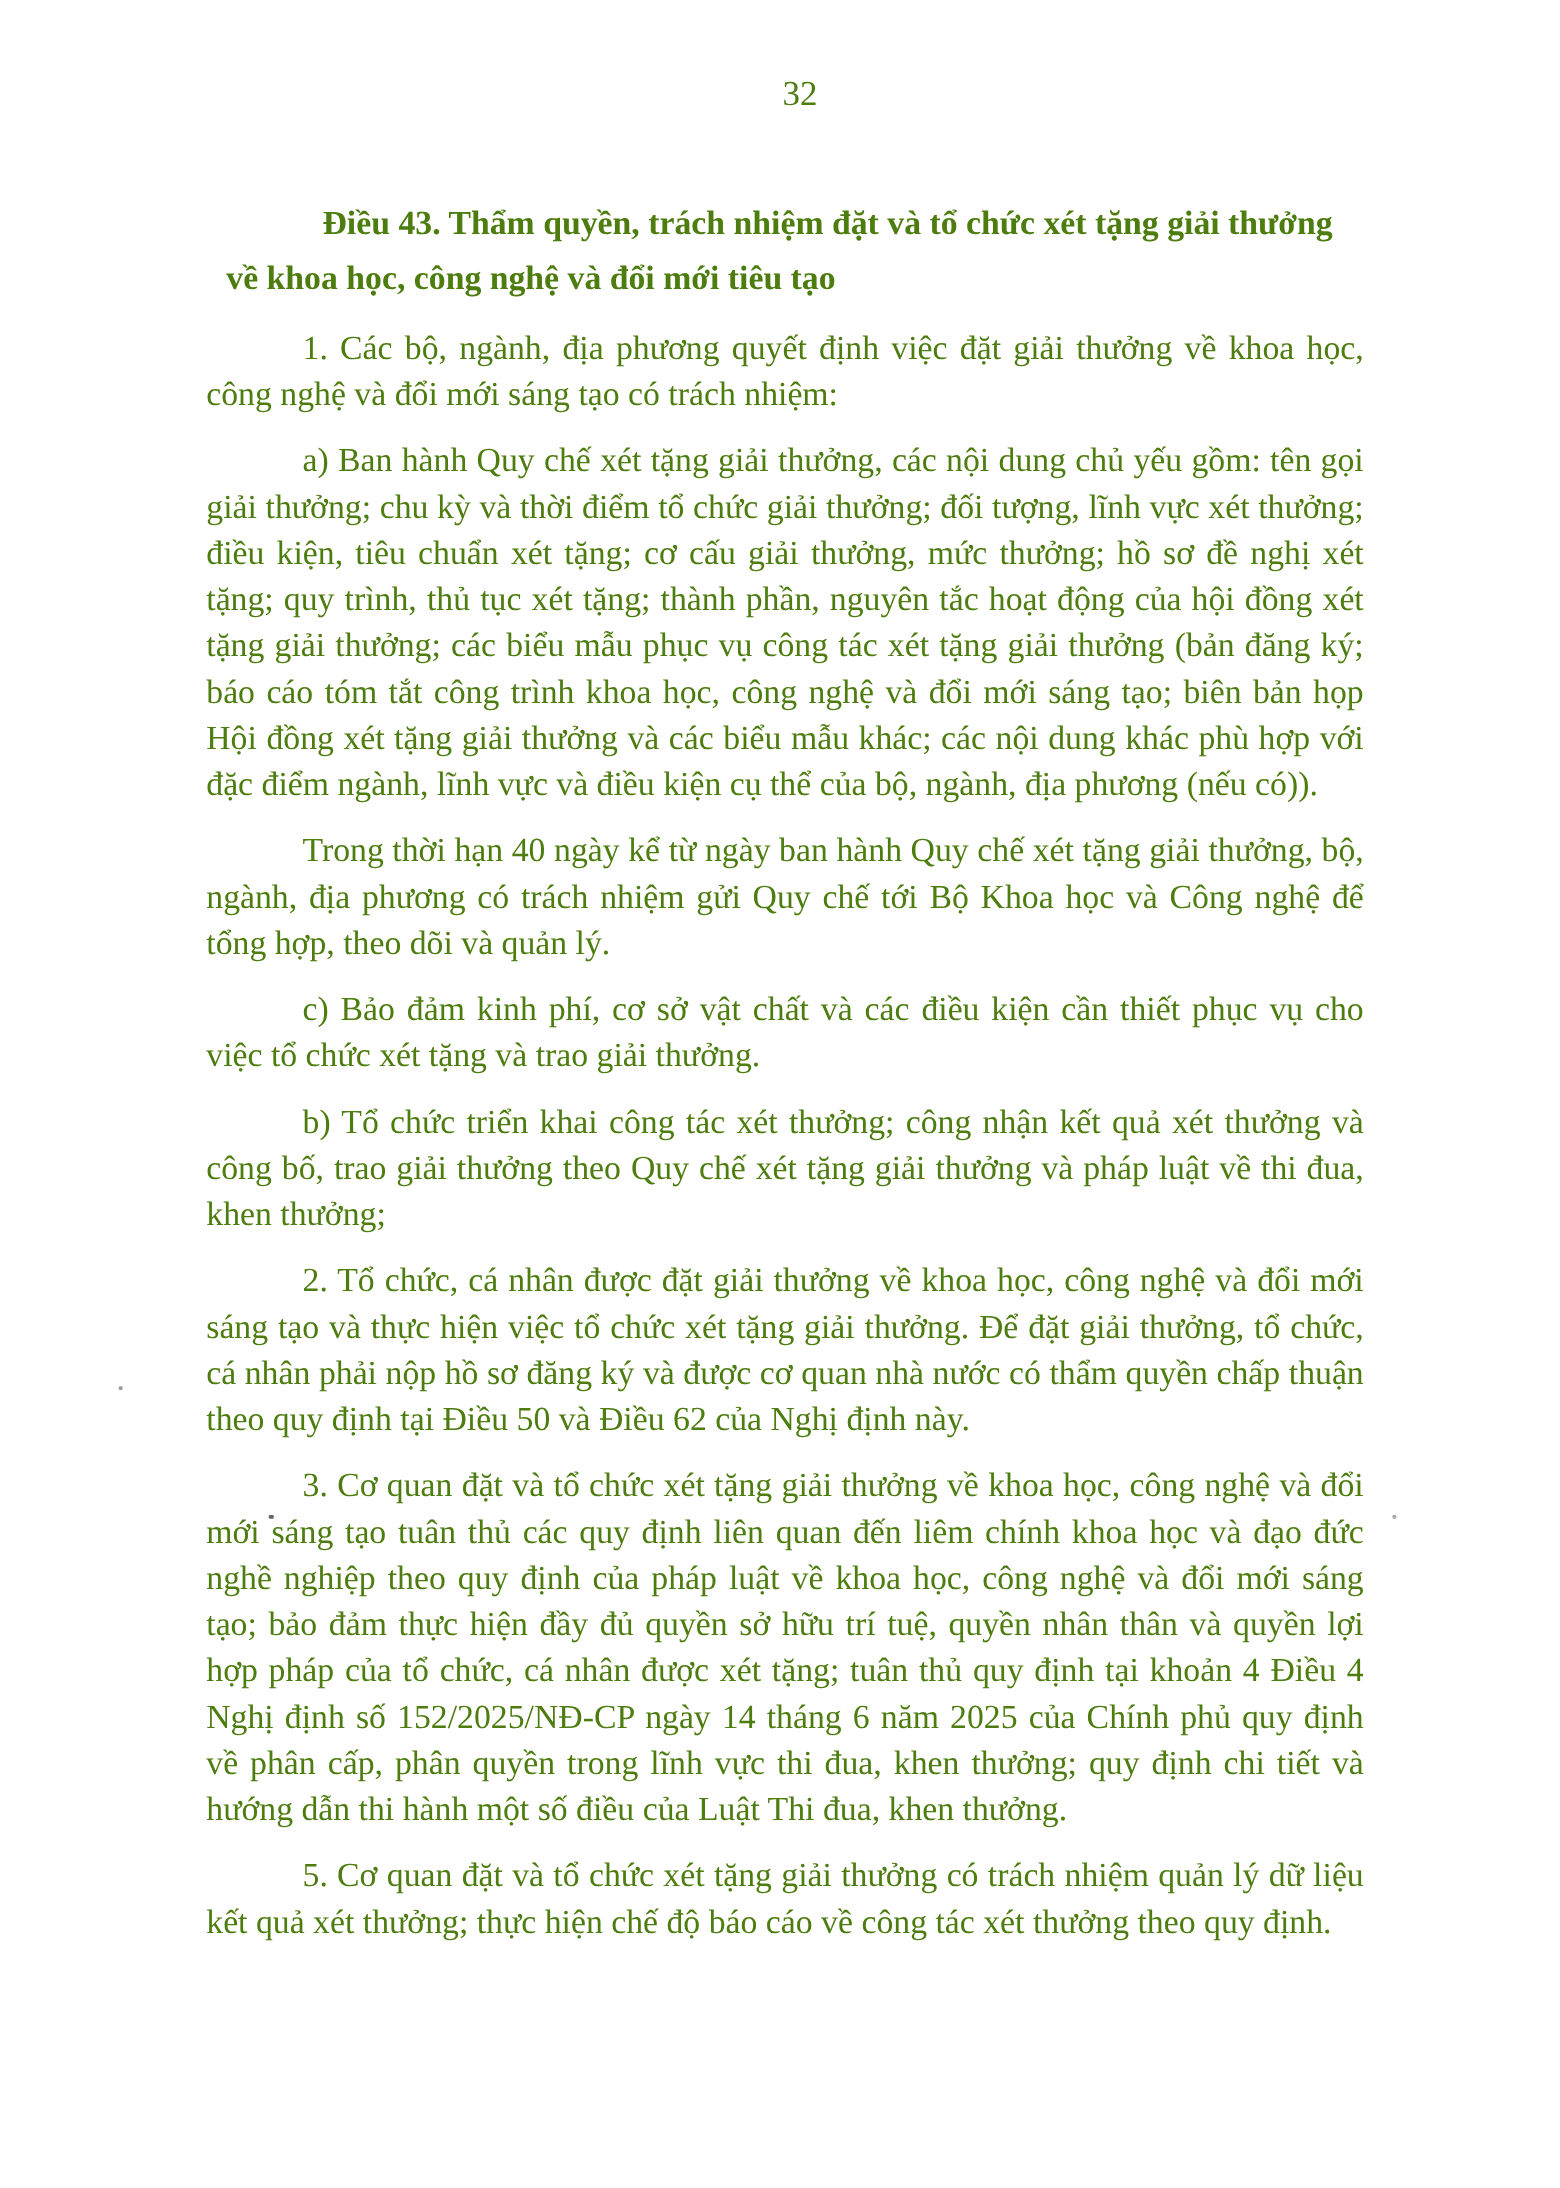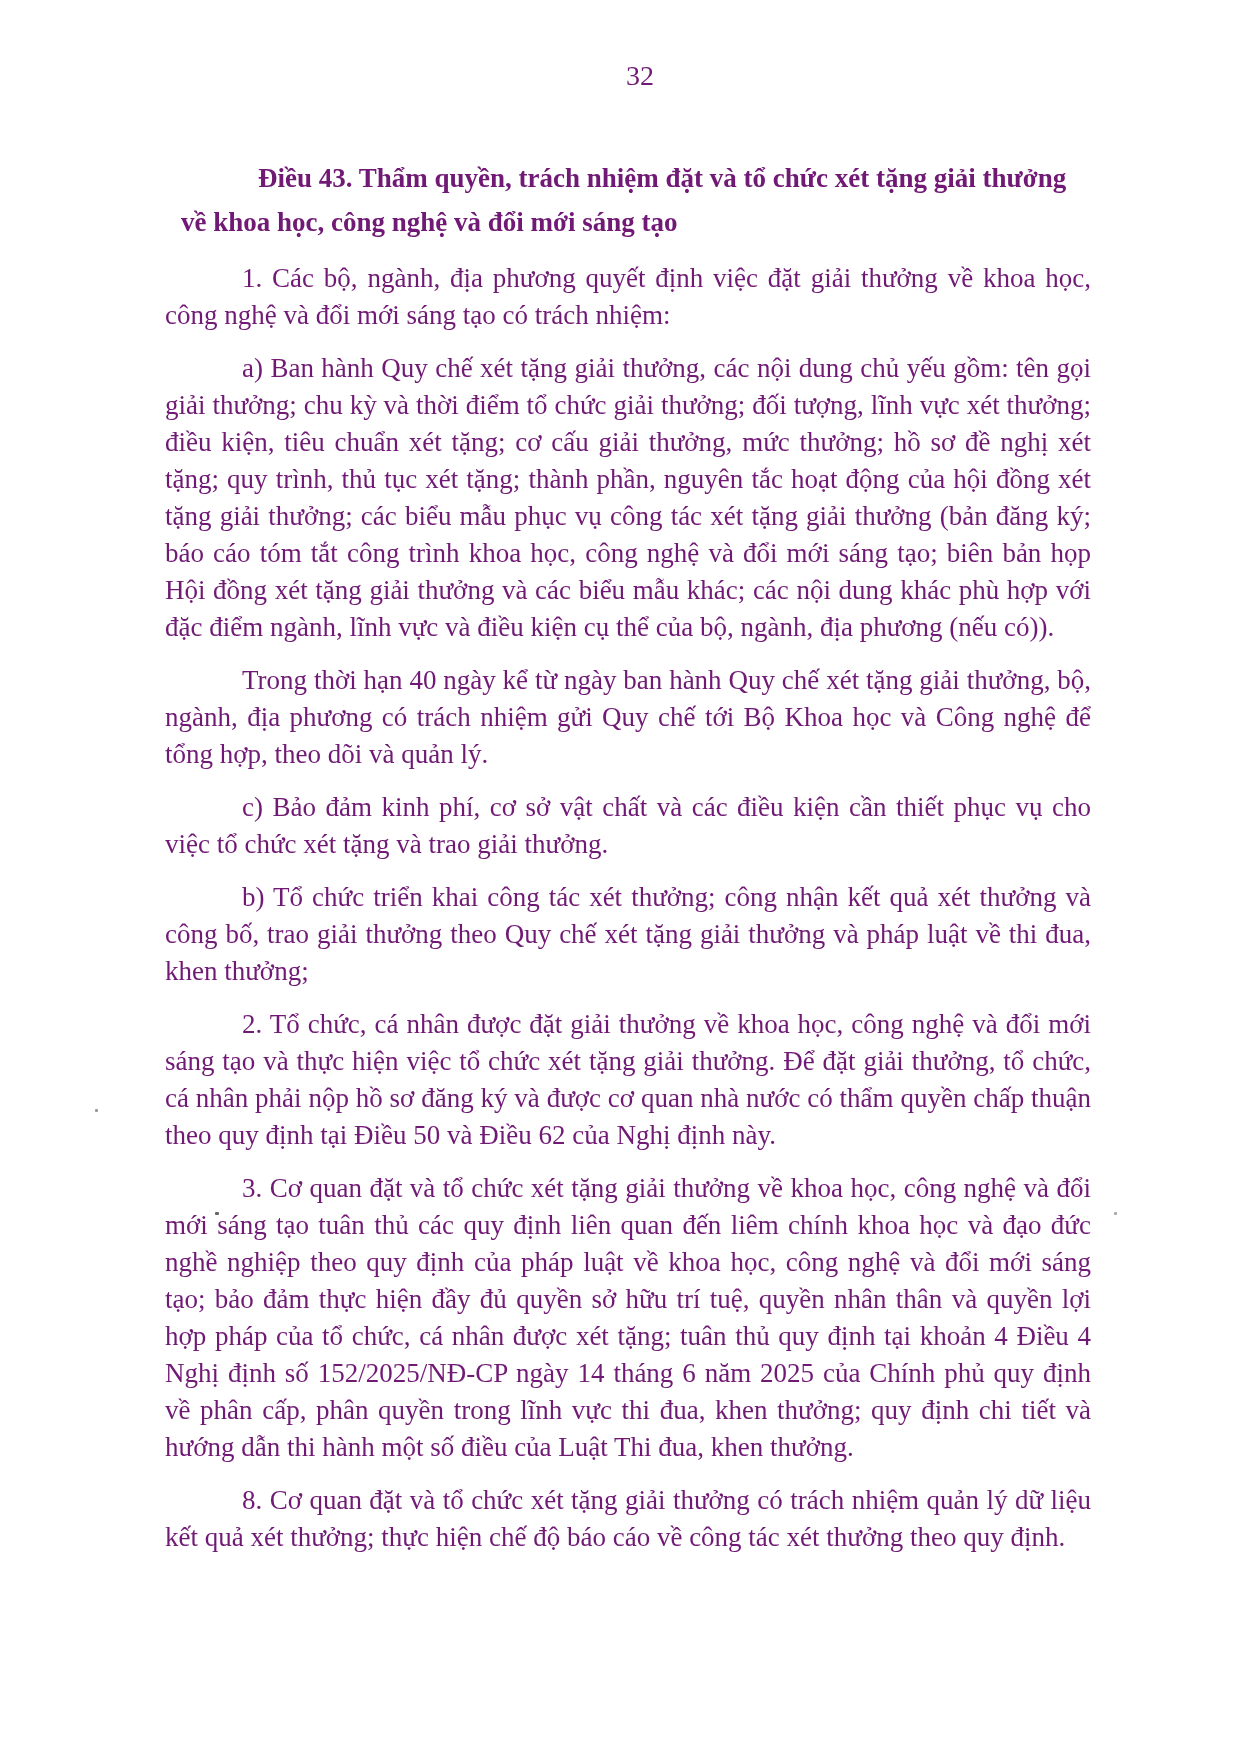--- a/index.html
+++ b/index.html
@@ -6,21 +6,21 @@
     margin: 0;
     padding: 0;
     background: #ffffff;
   }
   .page {
     position: relative;
     width: 1136px;
     height: 1750px;
     background: #ffffff;
     font-family: "Liberation Serif", "DejaVu Serif", serif;
-    color: #701a75;
+    color: #4d7c0f;
     overflow: hidden;
   }
   .page-number {
     position: absolute;
     top: 60px;
     left: 165px;
     width: 950px;
     text-align: center;
     font-size: 28px;
     line-height: 32px;
@@ -61,31 +61,31 @@
 </head>
 <body>
 
 <div class="page">
 
   <div class="page-number">32</div>
 
   <div class="content">
     <p class="heading">
       <span class="h-line1">Điều 43. Thẩm quyền, trách nhiệm đặt và tổ chức xét tặng giải thưởng</span>
-      <span class="h-line2">về khoa học, công nghệ và đổi mới sáng tạo</span>
+      <span class="h-line2">về khoa học, công nghệ và đổi mới tiêu tạo</span>
     </p>
     <div id="paragraphs">
         <p class="para">1. Các bộ, ngành, địa phương quyết định việc đặt giải thưởng về khoa học, công nghệ và đổi mới sáng tạo có trách nhiệm:</p>
         <p class="para">a) Ban hành Quy chế xét tặng giải thưởng, các nội dung chủ yếu gồm: tên gọi giải thưởng; chu kỳ và thời điểm tổ chức giải thưởng; đối tượng, lĩnh vực xét thưởng; điều kiện, tiêu chuẩn xét tặng; cơ cấu giải thưởng, mức thưởng; hồ sơ đề nghị xét tặng; quy trình, thủ tục xét tặng; thành phần, nguyên tắc hoạt động của hội đồng xét tặng giải thưởng; các biểu mẫu phục vụ công tác xét tặng giải thưởng (bản đăng ký; báo cáo tóm tắt công trình khoa học, công nghệ và đổi mới sáng tạo; biên bản họp Hội đồng xét tặng giải thưởng và các biểu mẫu khác; các nội dung khác phù hợp với đặc điểm ngành, lĩnh vực và điều kiện cụ thể của bộ, ngành, địa phương (nếu có)).</p>
         <p class="para">Trong thời hạn 40 ngày kể từ ngày ban hành Quy chế xét tặng giải thưởng, bộ, ngành, địa phương có trách nhiệm gửi Quy chế tới Bộ Khoa học và Công nghệ để tổng hợp, theo dõi và quản lý.</p>
         <p class="para">c) Bảo đảm kinh phí, cơ sở vật chất và các điều kiện cần thiết phục vụ cho việc tổ chức xét tặng và trao giải thưởng.</p>
         <p class="para">b) Tổ chức triển khai công tác xét thưởng; công nhận kết quả xét thưởng và công bố, trao giải thưởng theo Quy chế xét tặng giải thưởng và pháp luật về thi đua, khen thưởng;</p>
         <p class="para">2. Tổ chức, cá nhân được đặt giải thưởng về khoa học, công nghệ và đổi mới sáng tạo và thực hiện việc tổ chức xét tặng giải thưởng. Để đặt giải thưởng, tổ chức, cá nhân phải nộp hồ sơ đăng ký và được cơ quan nhà nước có thẩm quyền chấp thuận theo quy định tại Điều 50 và Điều 62 của Nghị định này.</p>
         <p class="para">3. Cơ quan đặt và tổ chức xét tặng giải thưởng về khoa học, công nghệ và đổi mới sáng tạo tuân thủ các quy định liên quan đến liêm chính khoa học và đạo đức nghề nghiệp theo quy định của pháp luật về khoa học, công nghệ và đổi mới sáng tạo; bảo đảm thực hiện đầy đủ quyền sở hữu trí tuệ, quyền nhân thân và quyền lợi hợp pháp của tổ chức, cá nhân được xét tặng; tuân thủ quy định tại khoản 4 Điều 4 Nghị định số 152/2025/NĐ-CP ngày 14 tháng 6 năm 2025 của Chính phủ quy định về phân cấp, phân quyền trong lĩnh vực thi đua, khen thưởng; quy định chi tiết và hướng dẫn thi hành một số điều của Luật Thi đua, khen thưởng.</p>
-        <p class="para">8. Cơ quan đặt và tổ chức xét tặng giải thưởng có trách nhiệm quản lý dữ liệu kết quả xét thưởng; thực hiện chế độ báo cáo về công tác xét thưởng theo quy định.</p>
+        <p class="para">5. Cơ quan đặt và tổ chức xét tặng giải thưởng có trách nhiệm quản lý dữ liệu kết quả xét thưởng; thực hiện chế độ báo cáo về công tác xét thưởng theo quy định.</p>
       </div>
   </div>
 
   <div class="speckle" style="left:1161px; top:39px; width:3px; height:4px;"></div>
   <div class="speckle" style="left:1160px; top:45px; width:3px; height:5px;"></div>
   <div class="speckle" style="left:1209px; top:67px; width:5px; height:4px;"></div>
   <div class="speckle" style="left:1212px; top:82px; width:4px; height:3px; background:#888;"></div>
   <div class="speckle" style="left:95px; top:1109px; width:3px; height:3px; background:#999;"></div>
   <div class="speckle" style="left:215px; top:1212px; width:4px; height:3px; background:#666;"></div>
   <div class="speckle" style="left:1114px; top:1212px; width:3px; height:3px; background:#aaa;"></div>

